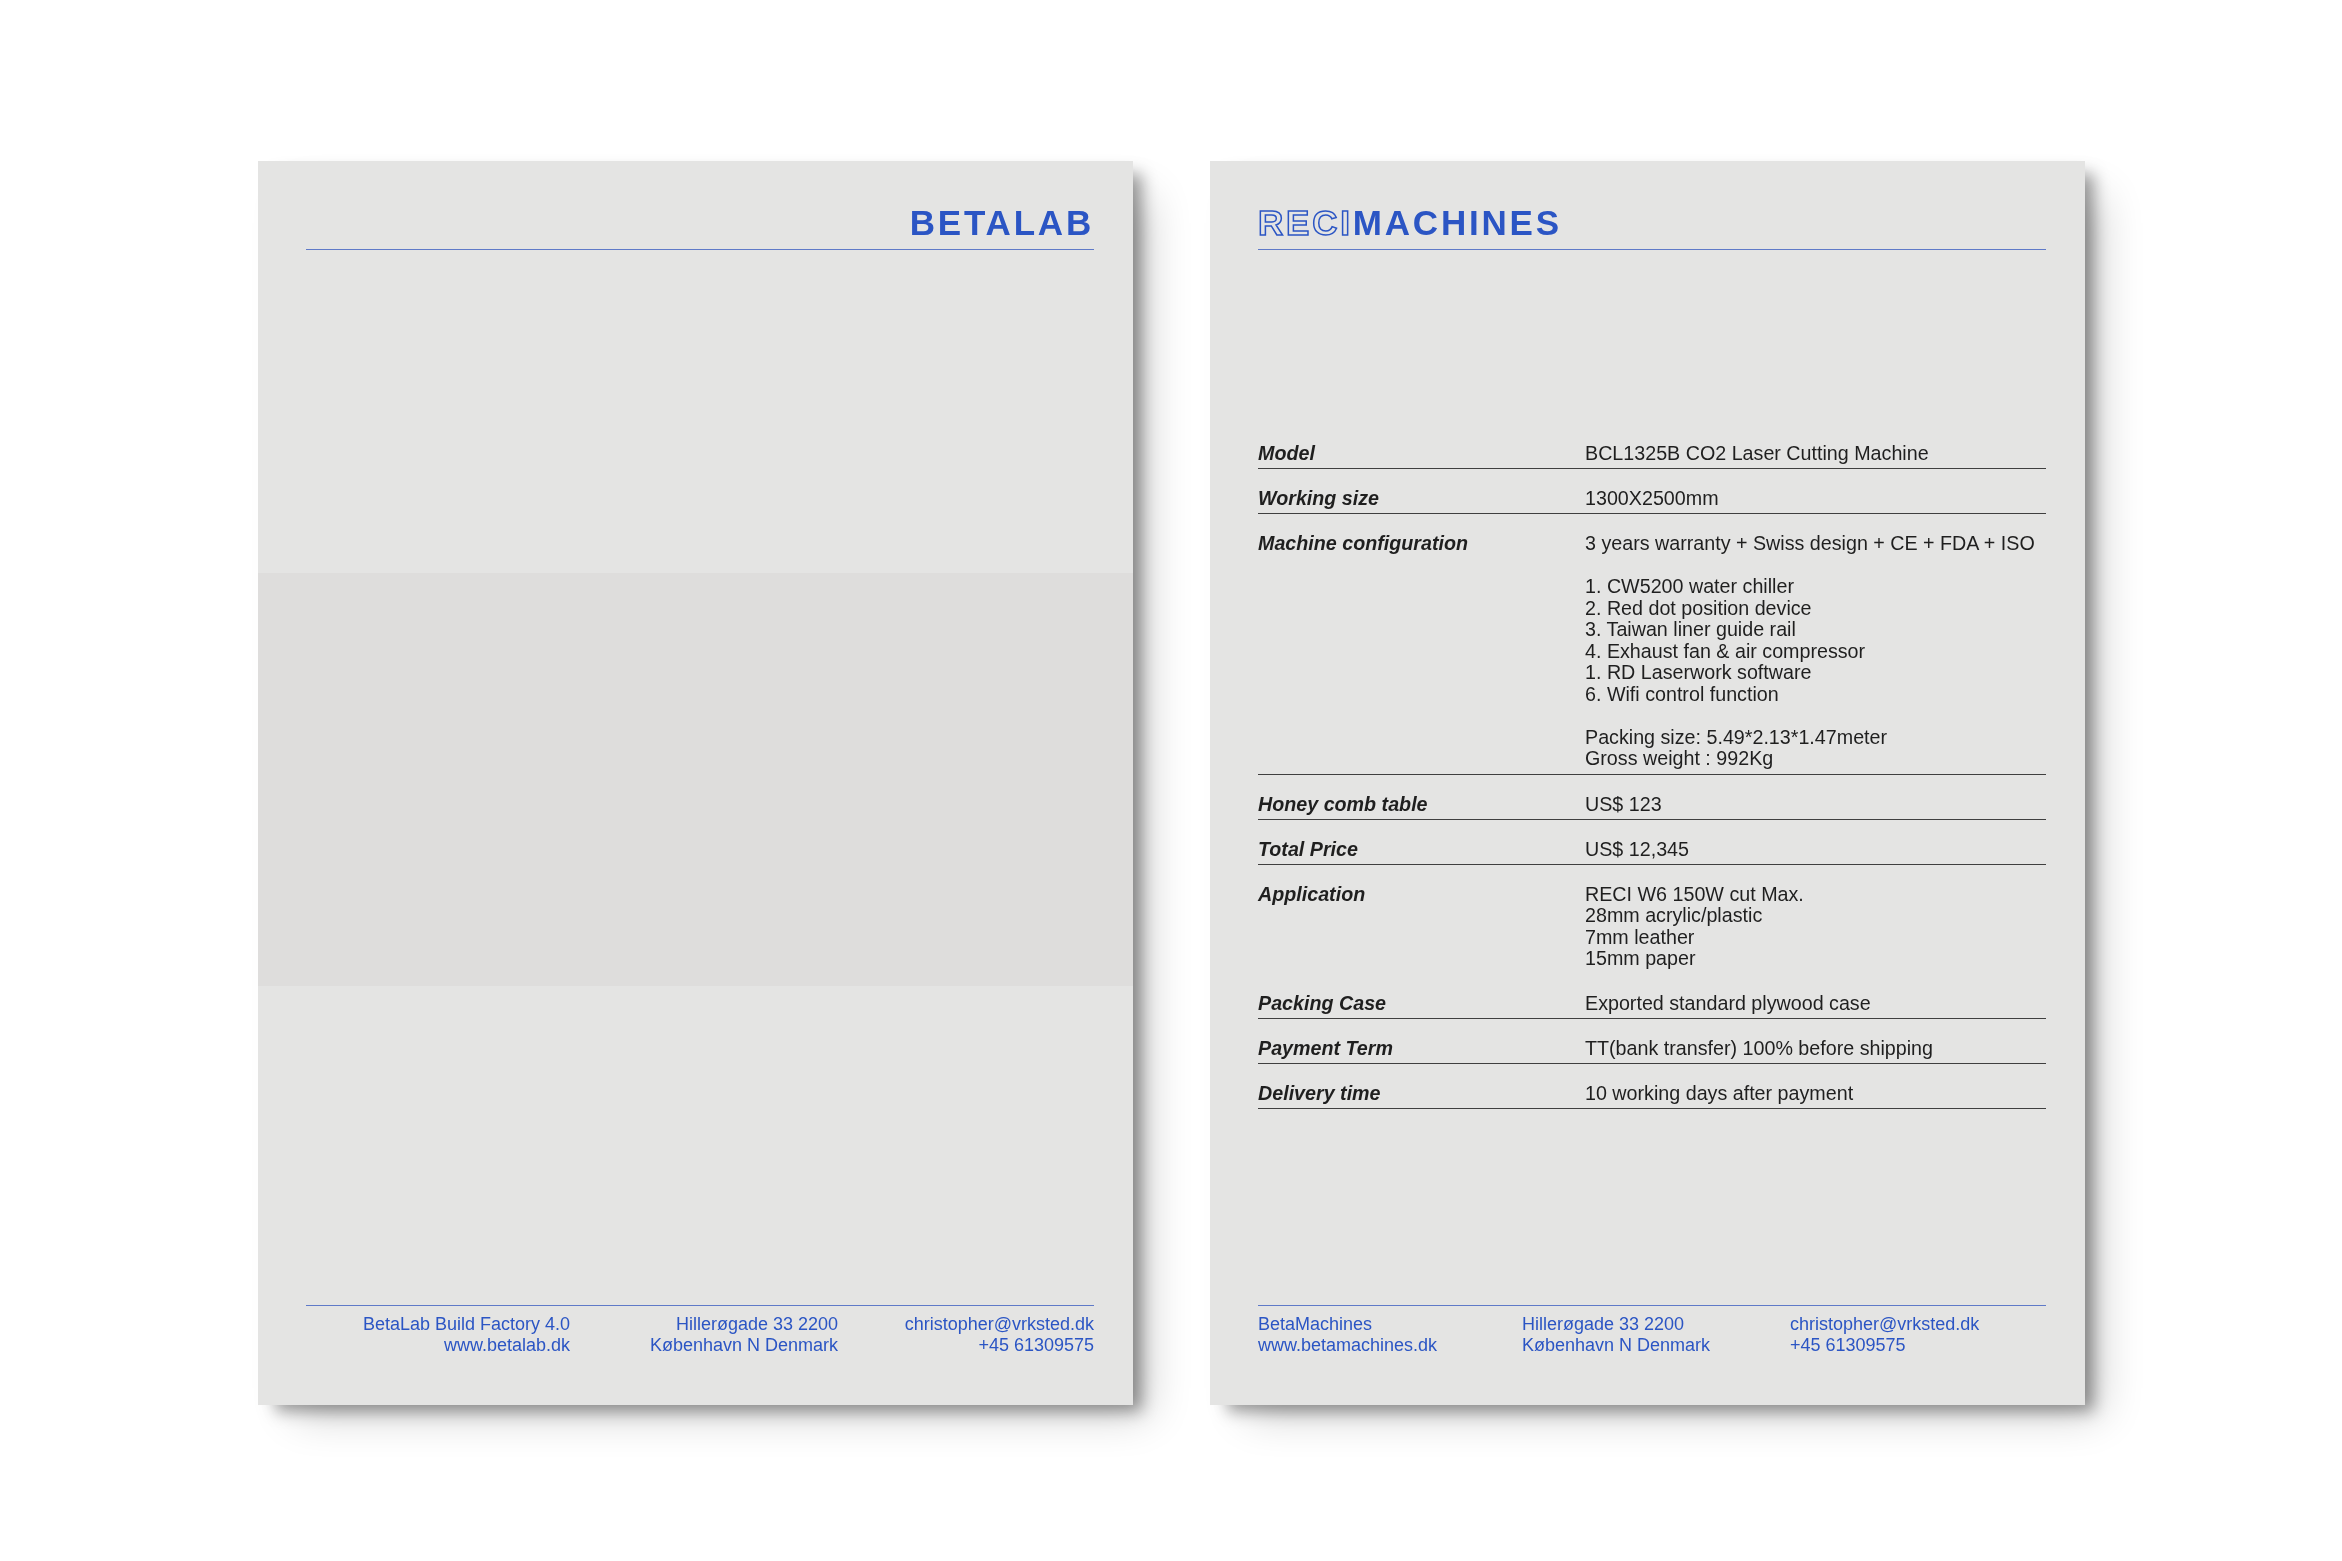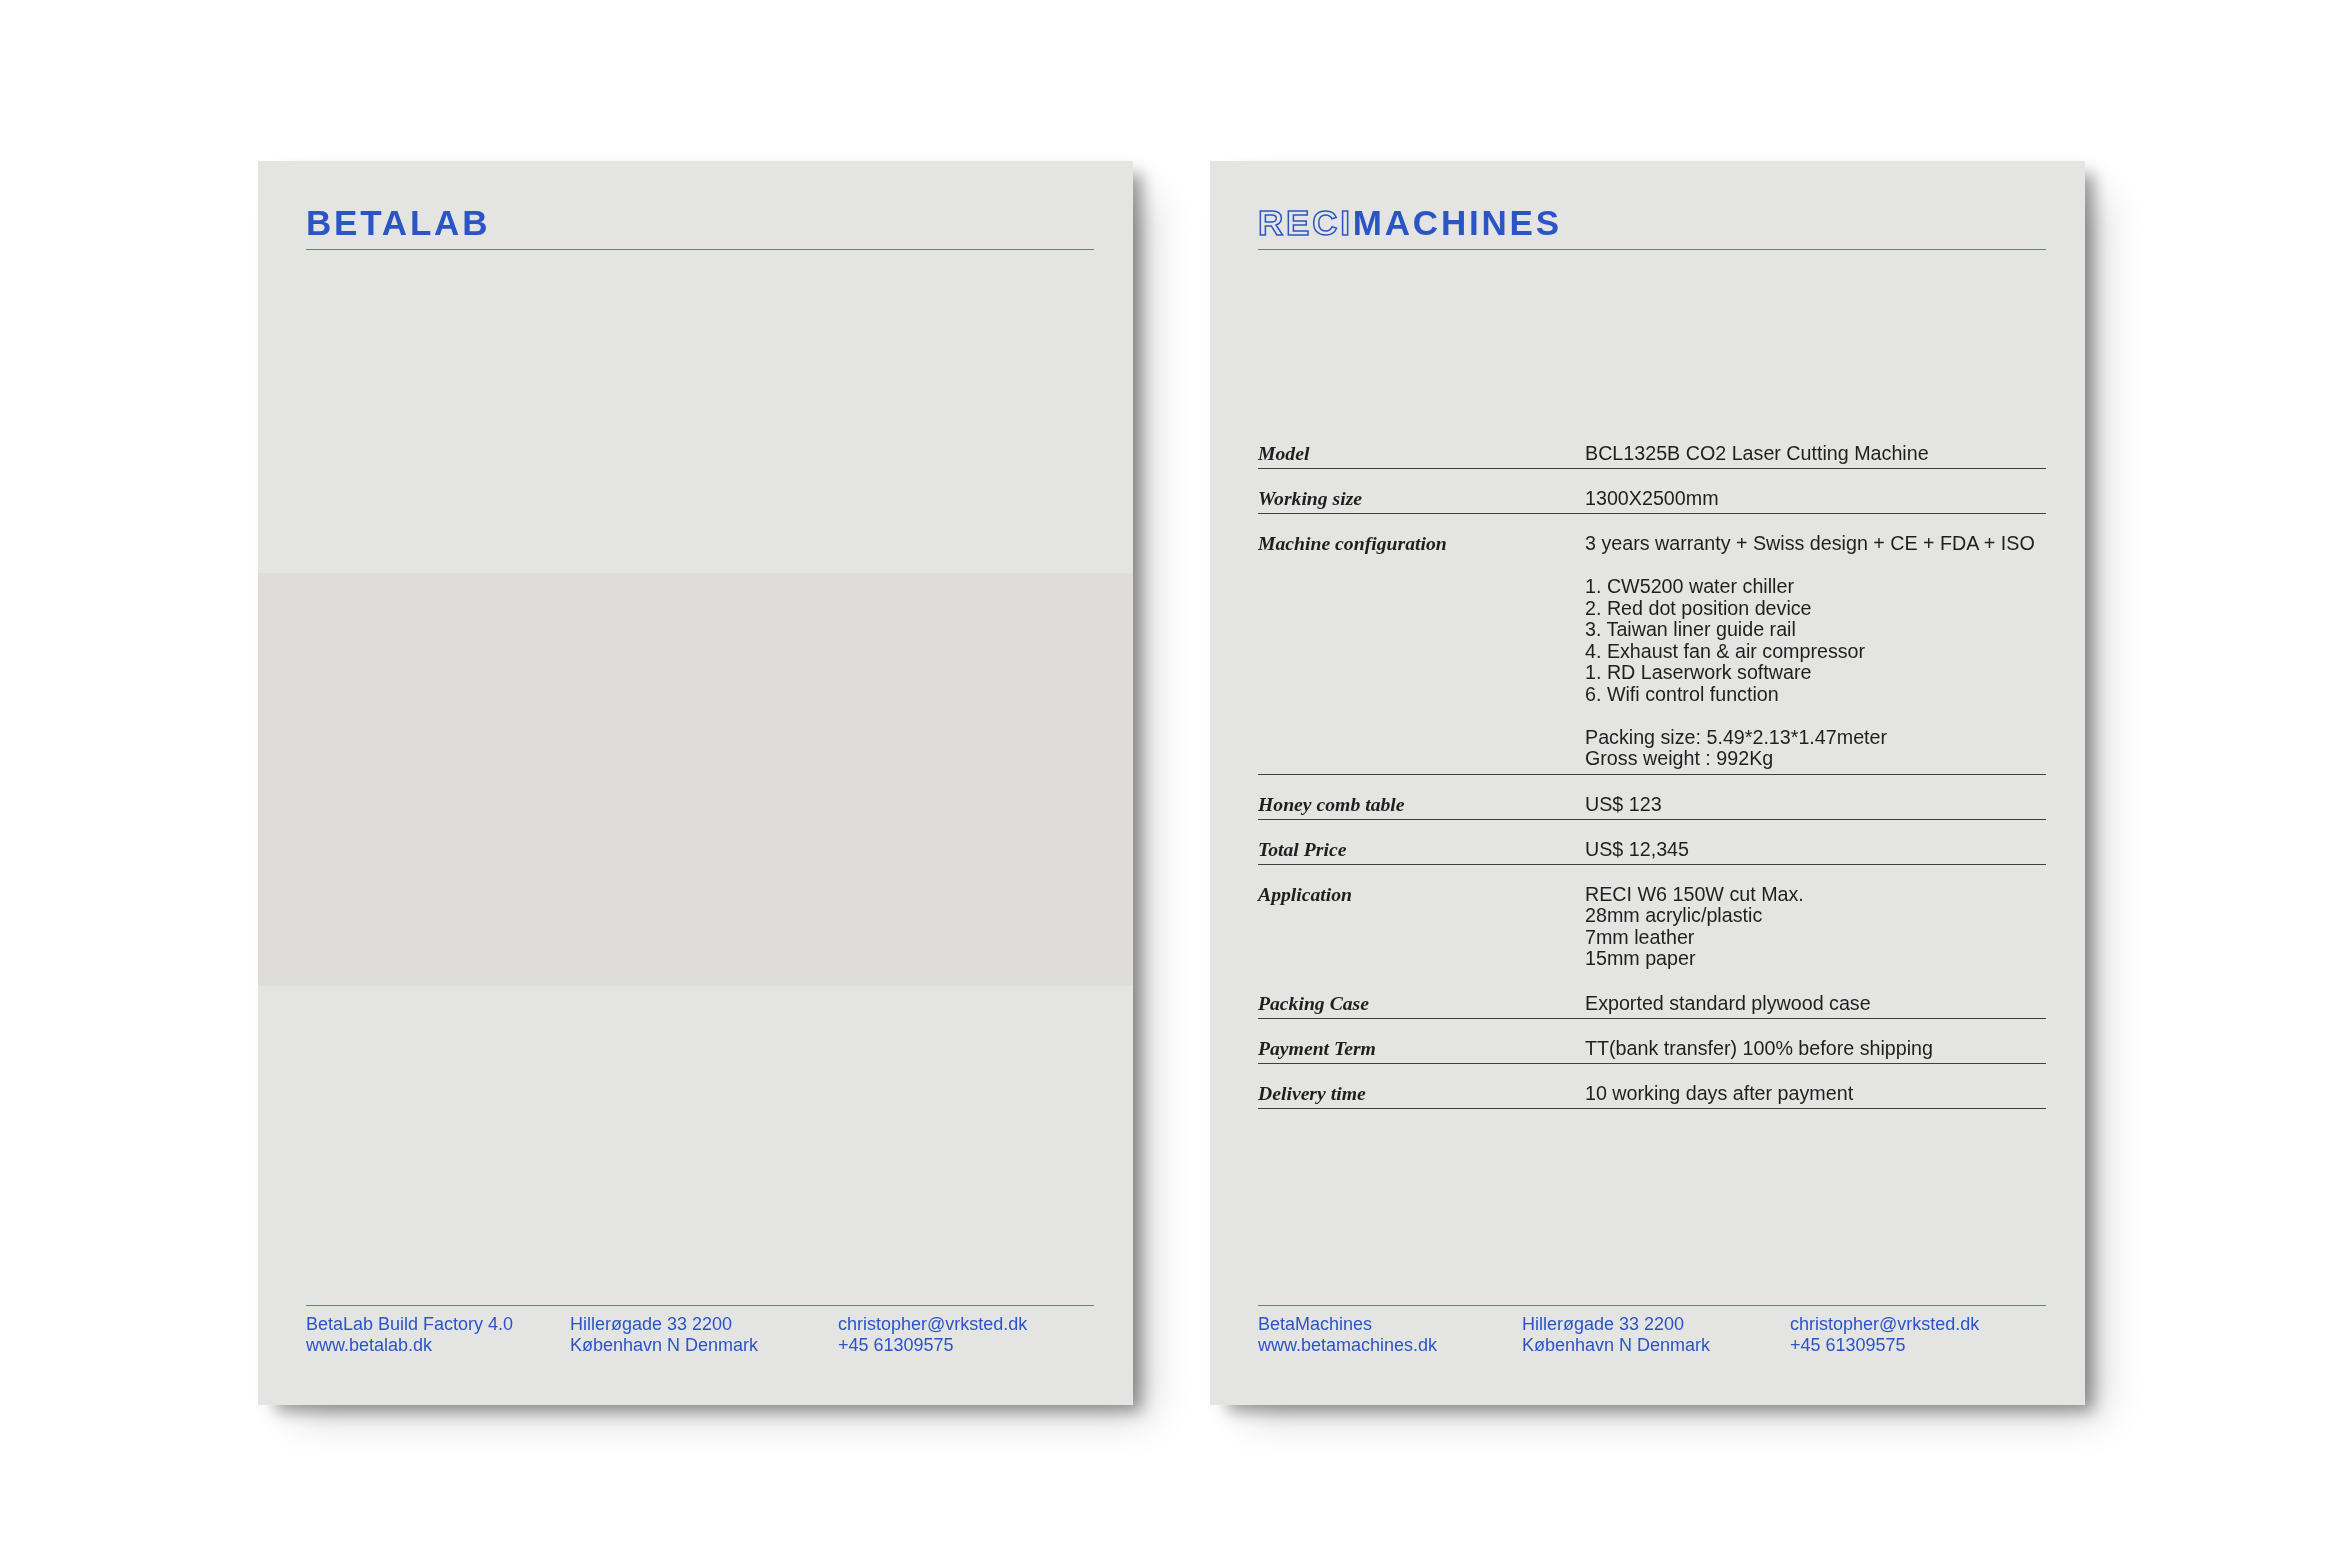--- a/index.html
+++ b/index.html
@@ -13,42 +13,42 @@
   *{margin:0;padding:0;box-sizing:border-box;}
   html,body{background:#ffffff;}
   body{font-family:"Liberation Sans","DejaVu Sans",sans-serif;}
   .stage{position:relative;width:2342px;height:1562px;background:#ffffff;overflow:hidden;}
 
   .page{
     position:absolute;top:161px;width:875px;height:1244px;
     background:var(--page);
     box-shadow:13px 9.4px 15px -3.7px rgba(0,0,0,0.38), 26px 22.5px 41px -11.2px rgba(0,0,0,0.20);
   }
-  .page-left{left:258px;}
+  .page-left{left:258px;text-align:right;}
   .page-right{left:1210px;}
 
   .band{position:absolute;left:0;right:0;top:412px;height:413px;background:var(--band);}
 
   .content-x{left:48px;right:39px;}
 
   .brand{position:absolute;top:43px;}
   .brand-word{
     font-size:35px;line-height:37px;font-weight:700;letter-spacing:2.8px;
     color:var(--blue);white-space:nowrap;
   }
   .brand-word .outline{
     color:transparent;
     -webkit-text-stroke:1.5px var(--blue);
   }
   .brand-rule{margin-top:7.5px;border-top:1.9px solid var(--rule-blue);}
 
   .spec-table{position:absolute;top:263px;color:var(--ink);font-size:19.7px;}
   .srow{display:flex;align-items:flex-start;padding:19px 0 3.7px;border-bottom:0.9px solid var(--rule-dark);}
   .srow.no-rule{border-bottom:none;}
-  .slabel{flex:0 0 327px;font-style:italic;font-weight:700;line-height:21.5px;font-family:Liberation Serif, serif;}
+  .slabel{flex:0 0 327px;font-style:italic;font-weight:700;line-height:21.5px;}
   .svalue{flex:1;}
   .vl{line-height:21.5px;min-height:21.5px;white-space:nowrap;}
 
   .page-footer{position:absolute;top:1144px;}
   .footer-rule{border-top:1.9px solid var(--rule-blue);}
   .footer-cols{
     display:grid;grid-template-columns:264px 268px 1fr;
     margin-top:8.4px;color:var(--blue);font-size:18px;line-height:20.6px;
   }
   .fline{white-space:nowrap;}

